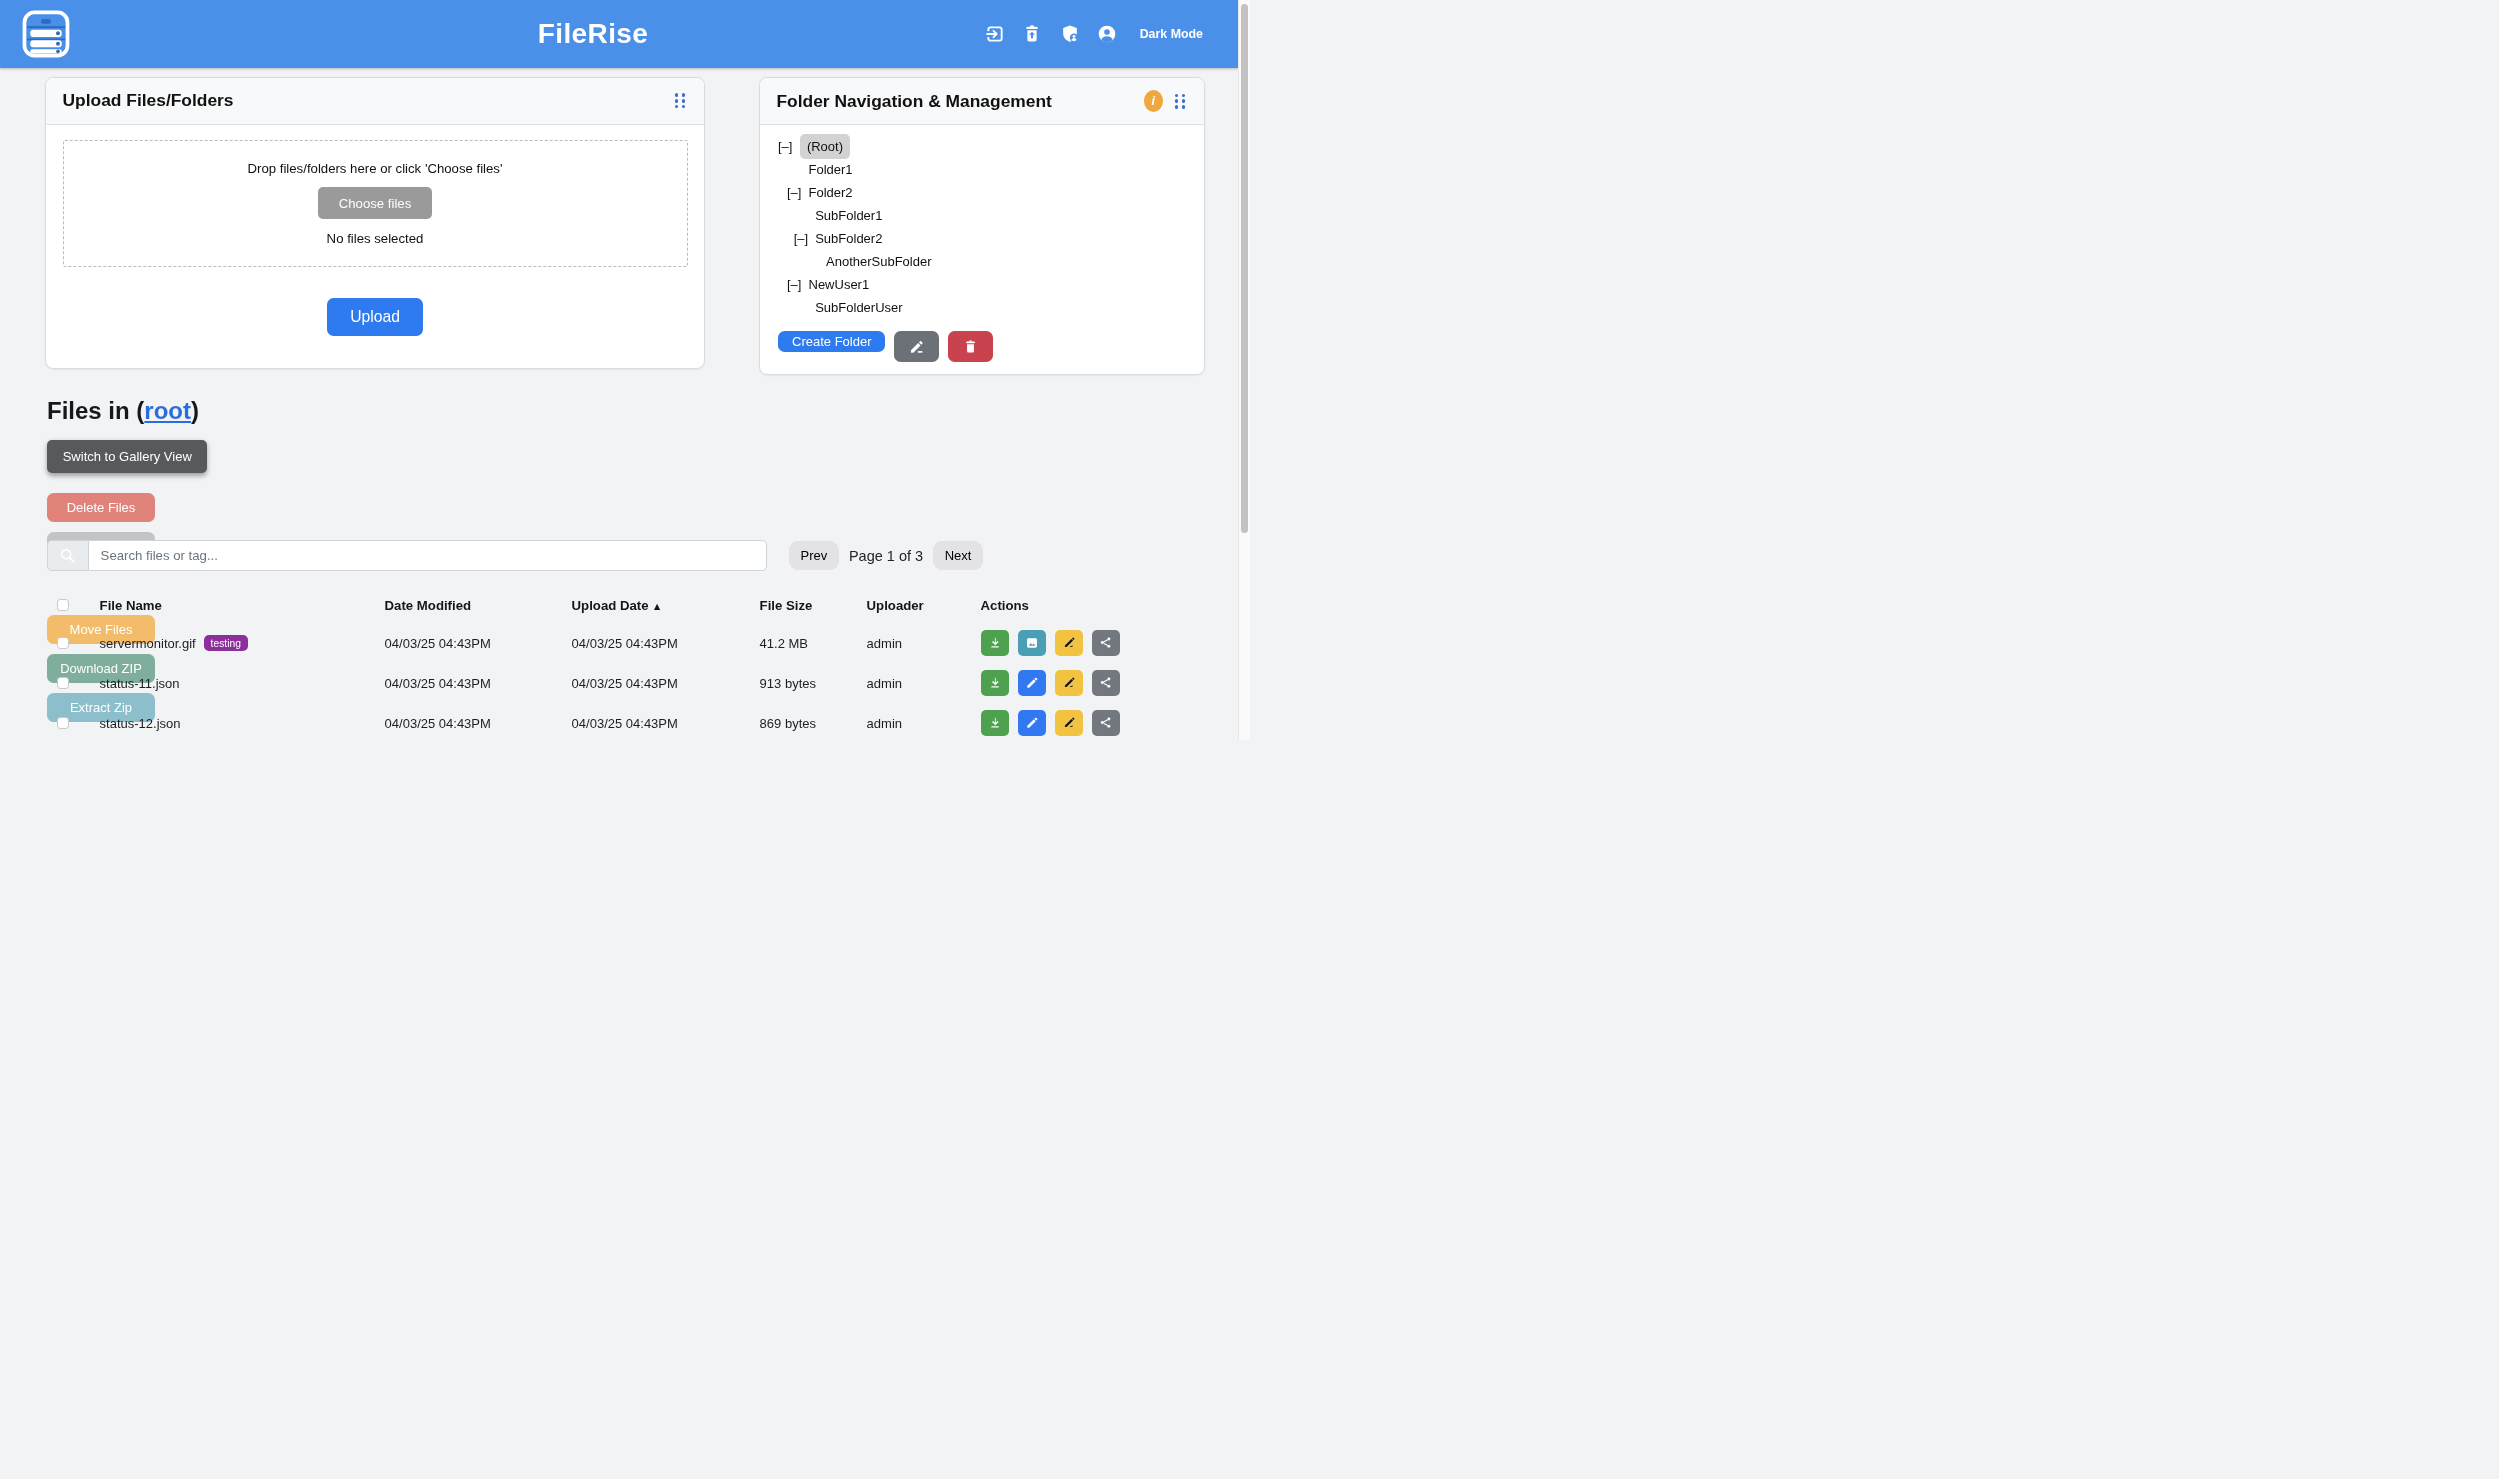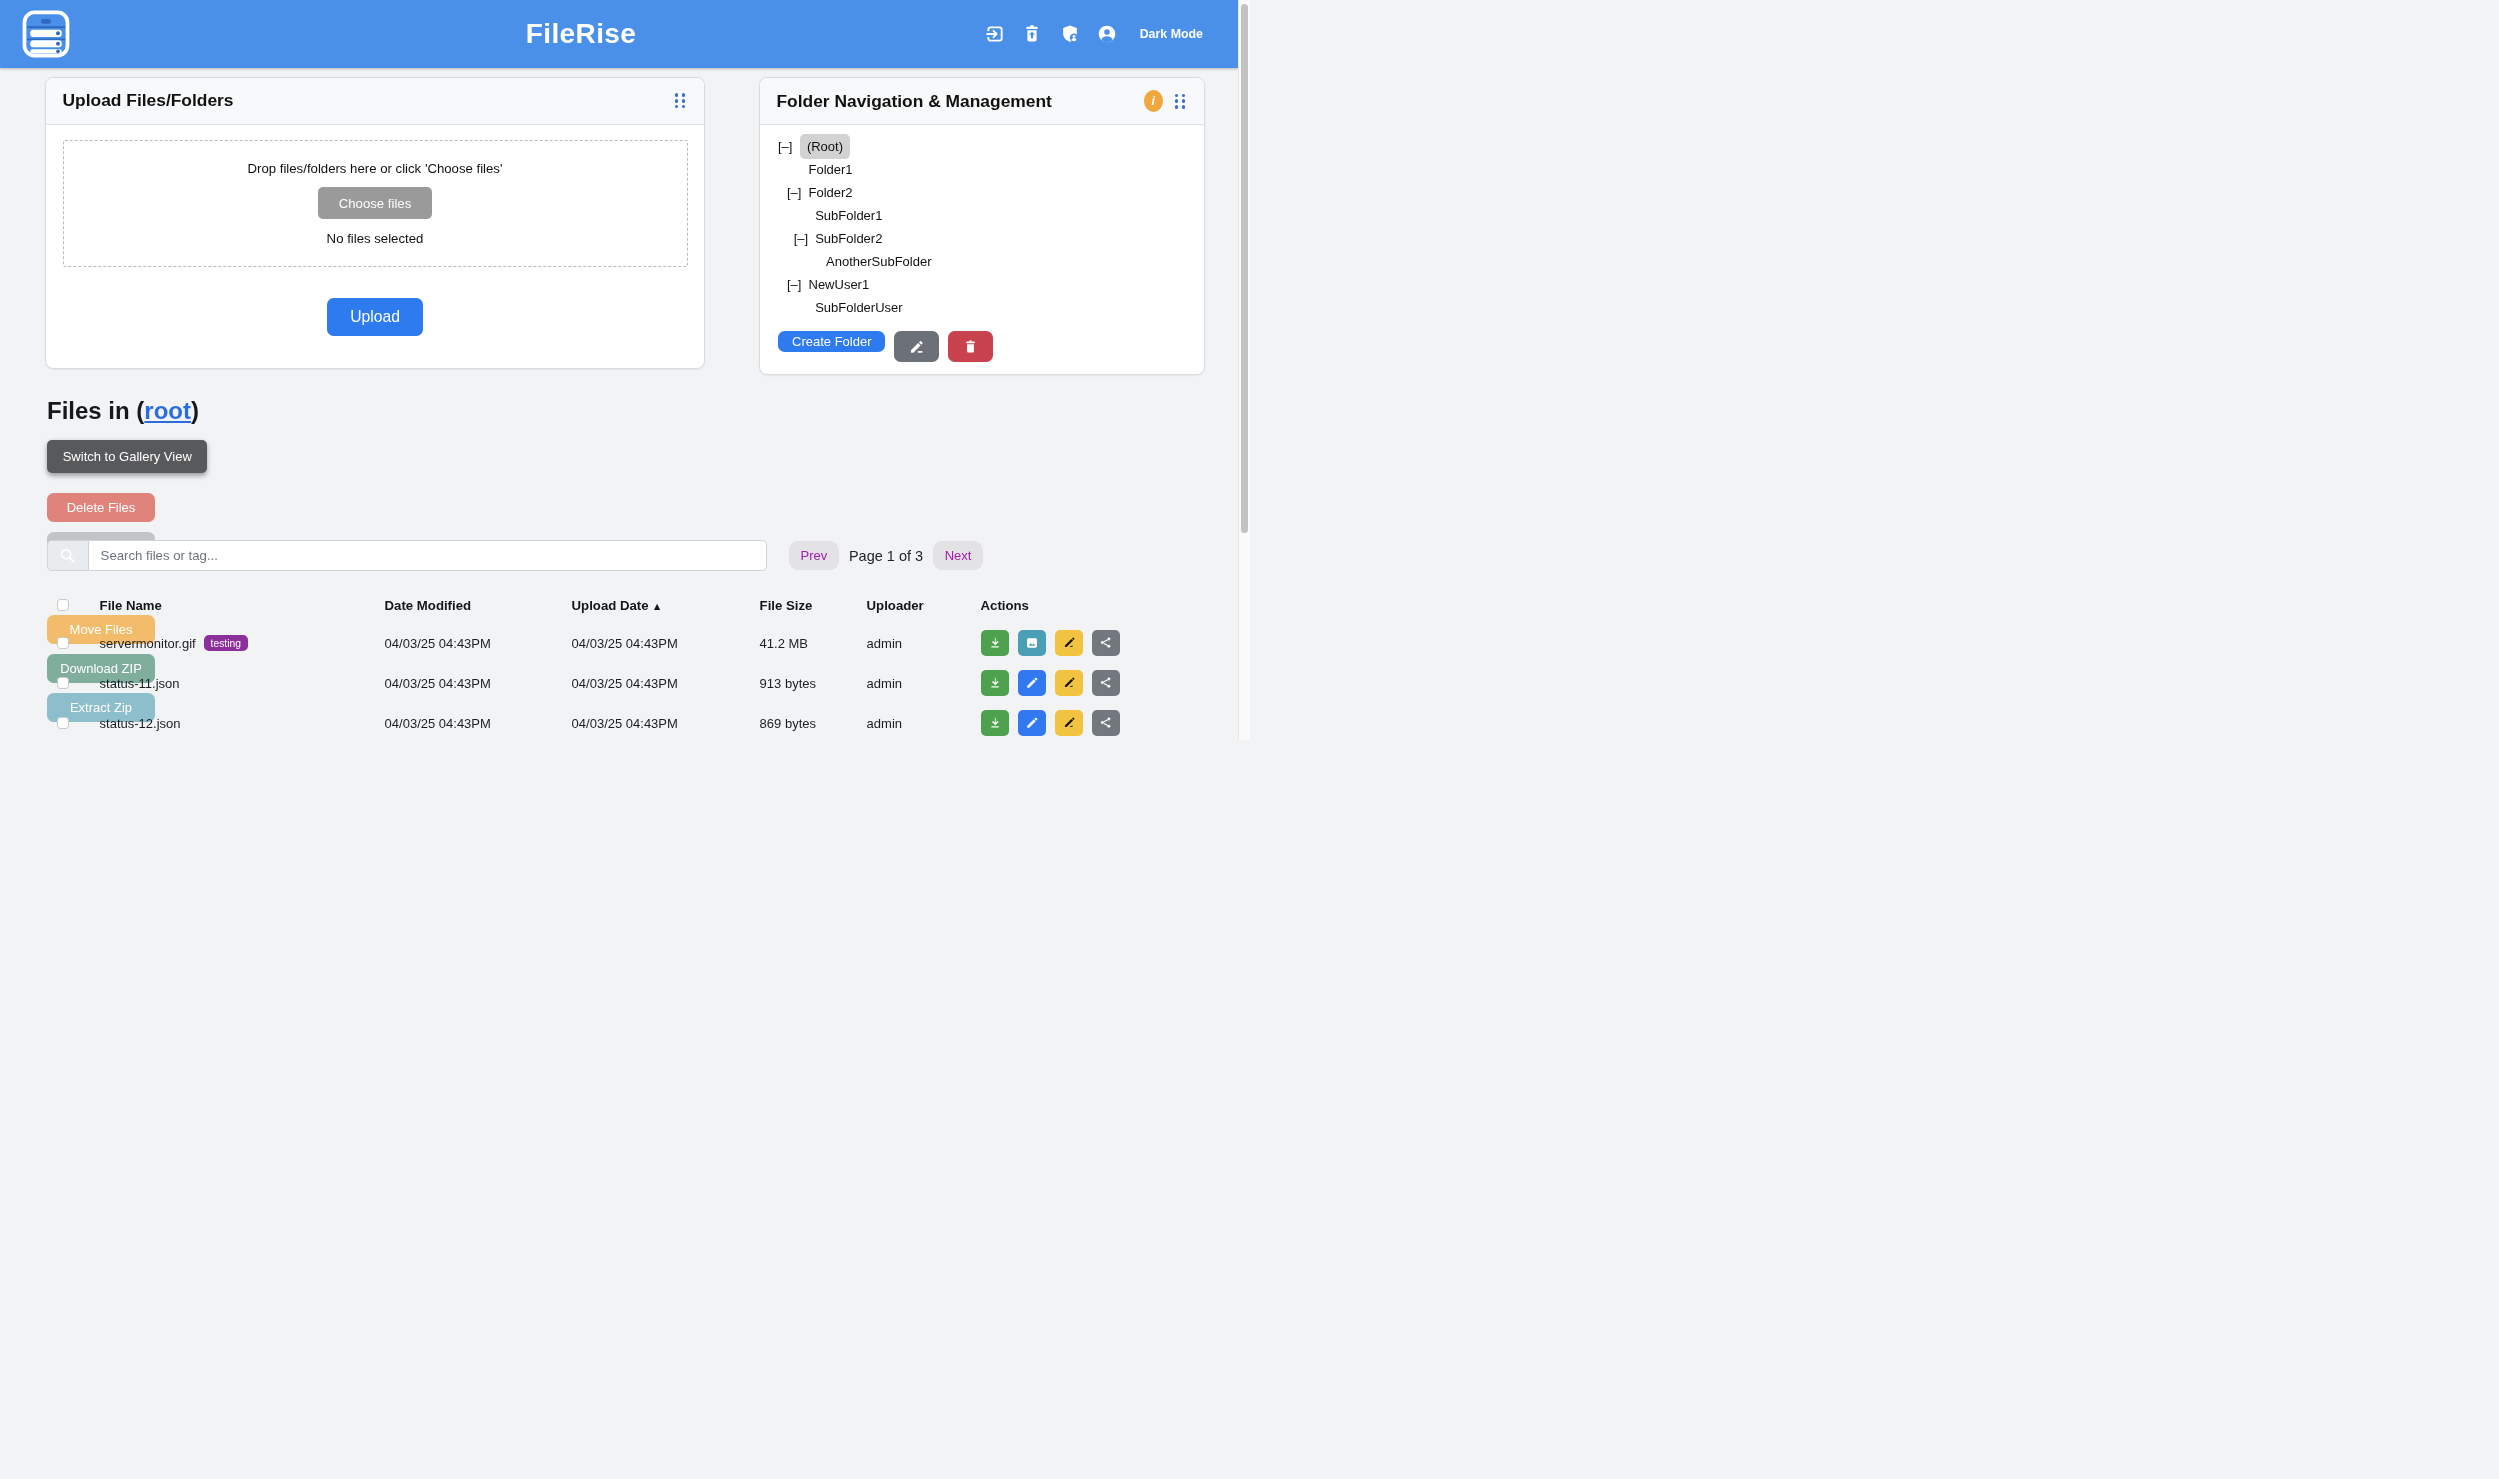--- a/index.html
+++ b/index.html
@@ -13,21 +13,21 @@
 
   
   .topbar {
     position:absolute; top:0; left:0; width:1238px; height:68px;
     background:#4a90e8;
     display:flex; align-items:center;
     box-shadow:0 0.8px 2.5px rgba(0,0,0,.25);
   }
   .logo { position:absolute; left:22px; top:10px; width:48px; height:48px; }
   .app-title {
-    position:absolute; left:0; width:1162px; text-align:center;
+    position:absolute; left:12px; width:1162px; text-align:center;
     color:#fff; font-size:28px; font-weight:bold; letter-spacing:0.4px;
   }
   .topbar-right {
     position:absolute; right:35px; display:flex; align-items:center; gap:17.4px;
   }
   .tb-icon { width:20px; height:20px; display:block; cursor:pointer; }
   .darkmode-label { color:#fff; font-size:12.4px; font-weight:bold; margin-left:5px; cursor:pointer; }
 
   
   .cards-row { position:absolute; top:77px; left:45px; width:1161px; display:flex; }
@@ -122,21 +122,21 @@
     border:0.8px solid #ced4da; border-right:none; border-radius:5px 0 0 5px;
     display:flex; align-items:center; justify-content:center; cursor:pointer;
   }
   .search-input {
     width:679px; height:31px; border:0.8px solid #ced4da; border-radius:0 5px 5px 0;
     font-size:13.2px; padding:0 11.6px; color:#333; outline:none; background:#fff;
     font-family:"Liberation Sans", sans-serif;
   }
   .search-input::placeholder { color:#6c757d; }
   .pg-btn {
-    background:#e3e3e5; color:#a21caf; border:none; border-radius:9px;
+    background:#e3e3e5; color:#000000; border:none; border-radius:9px;
     font-size:13px; padding:7.4px 11.6px; cursor:pointer;
     font-family:"Liberation Sans", sans-serif;
   }
   .pg-prev { margin-left:22px; }
   .pg-label { font-size:14.5px; color:#212529; margin:0 10px; }
 
   
   .file-table { position:absolute; top:587px; left:45px; width:1161px; }
   .t-row {
     display:grid;

